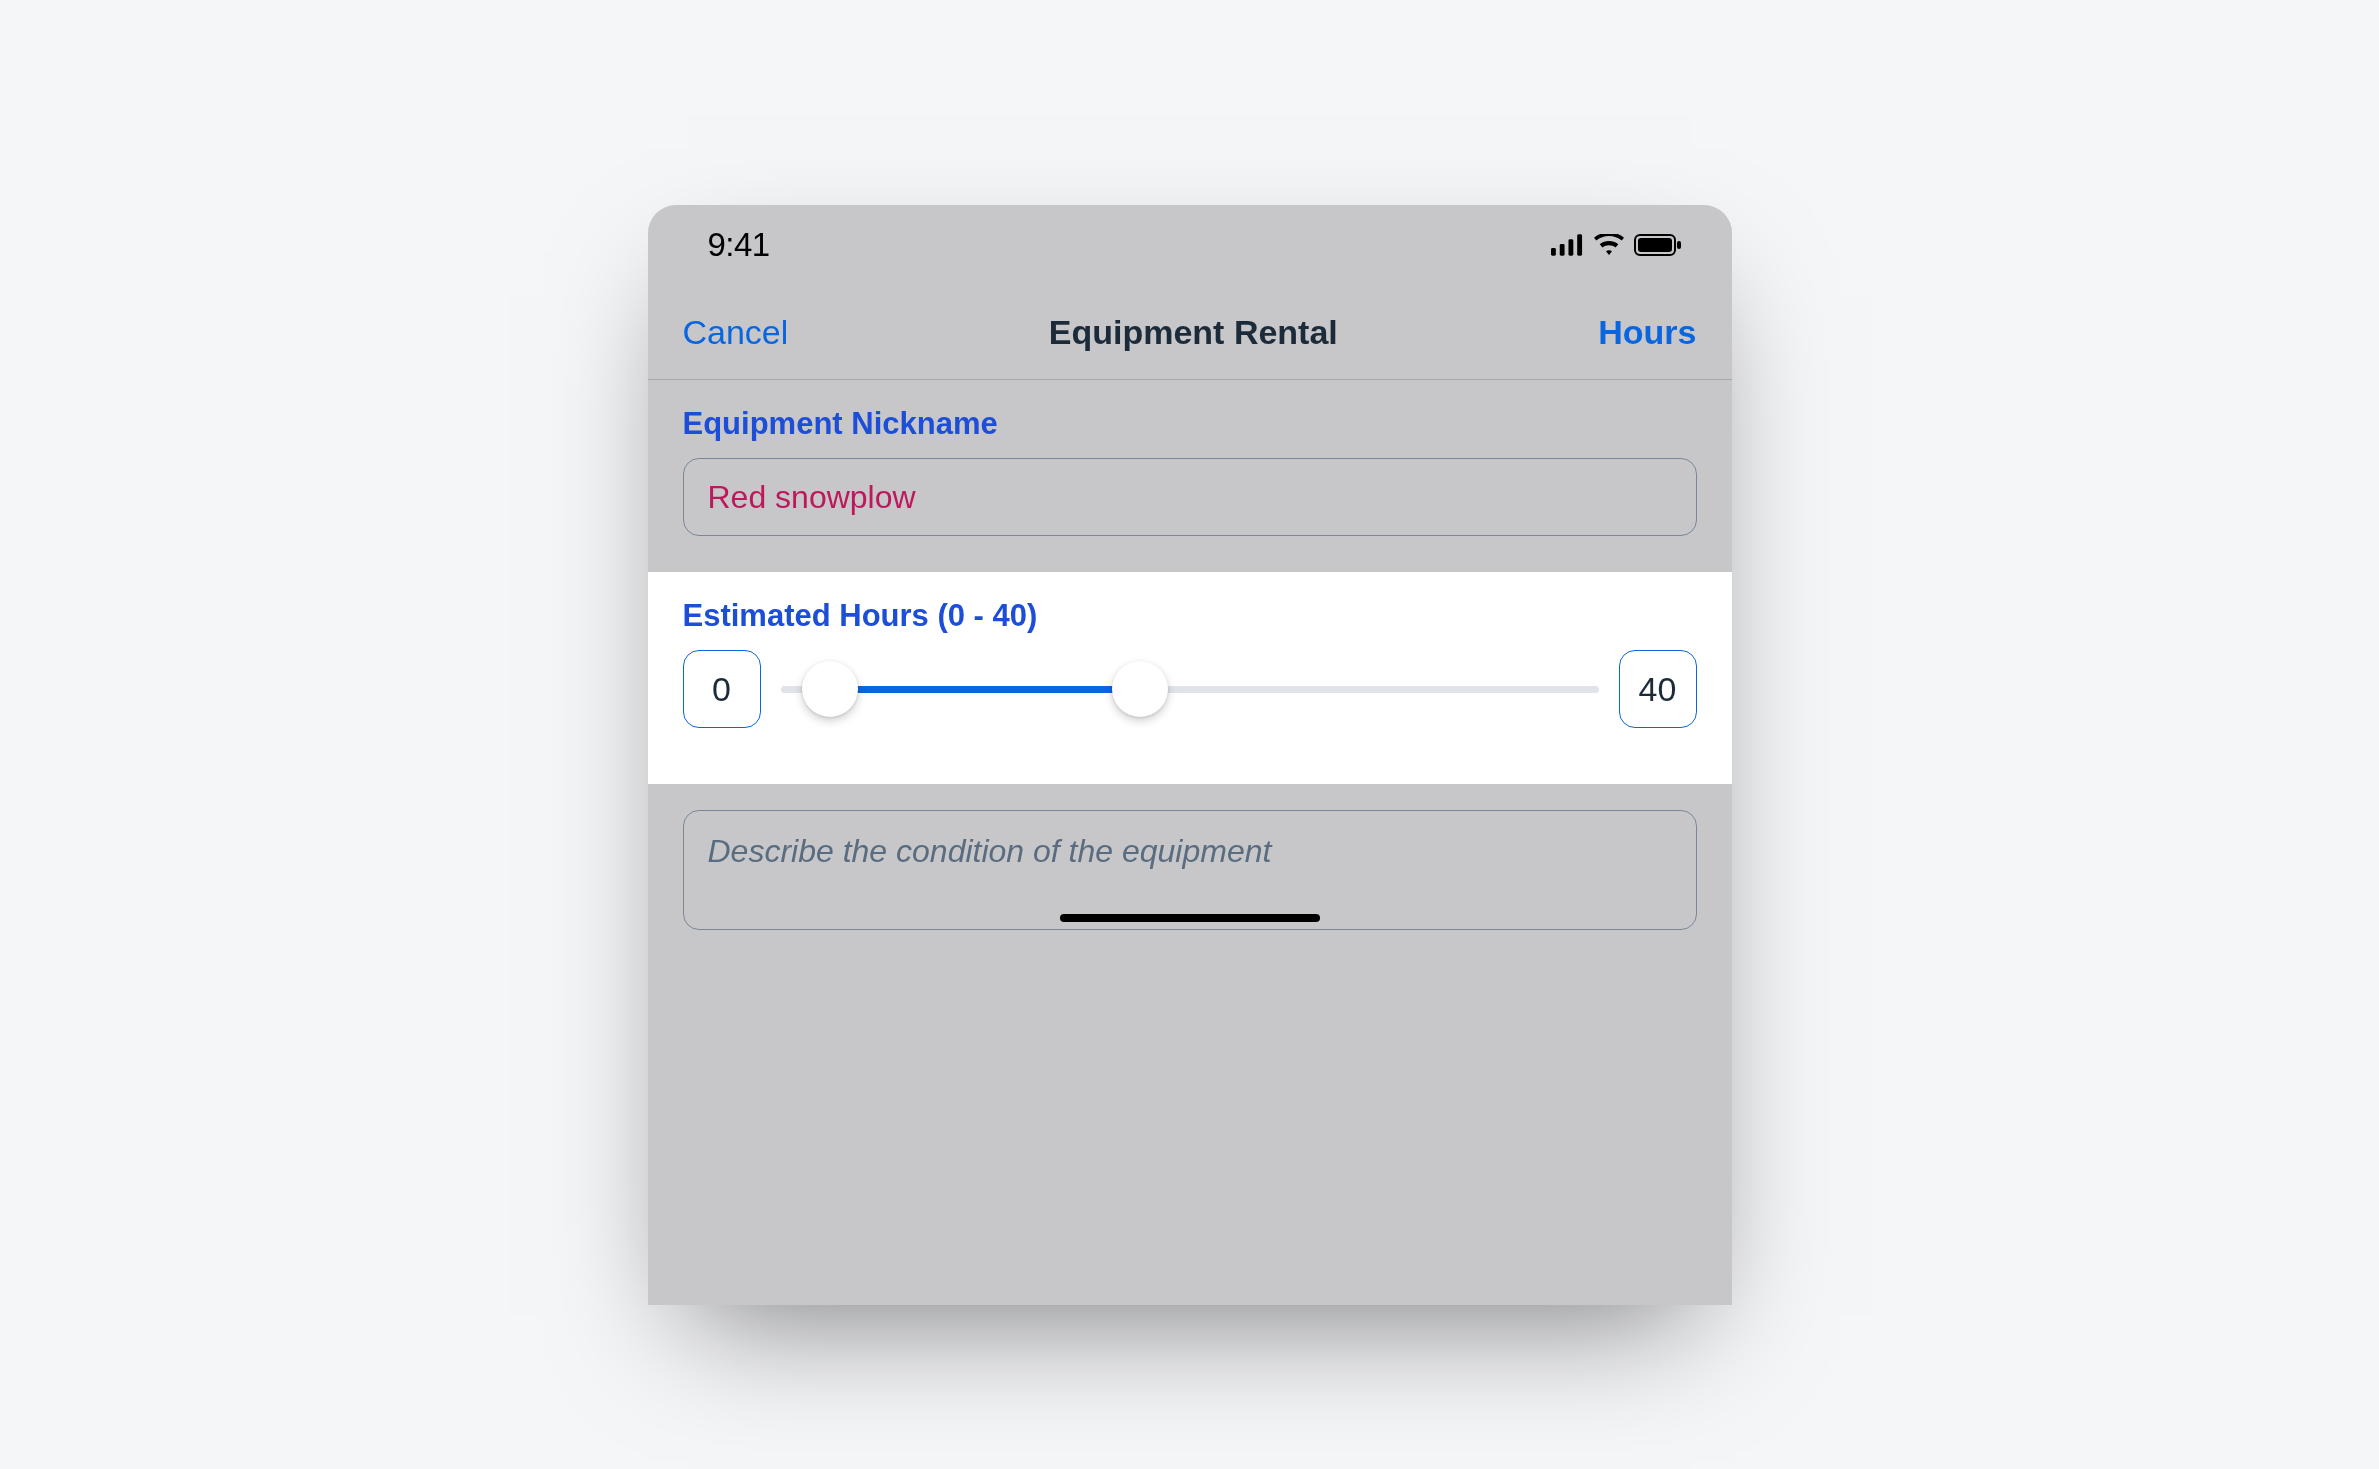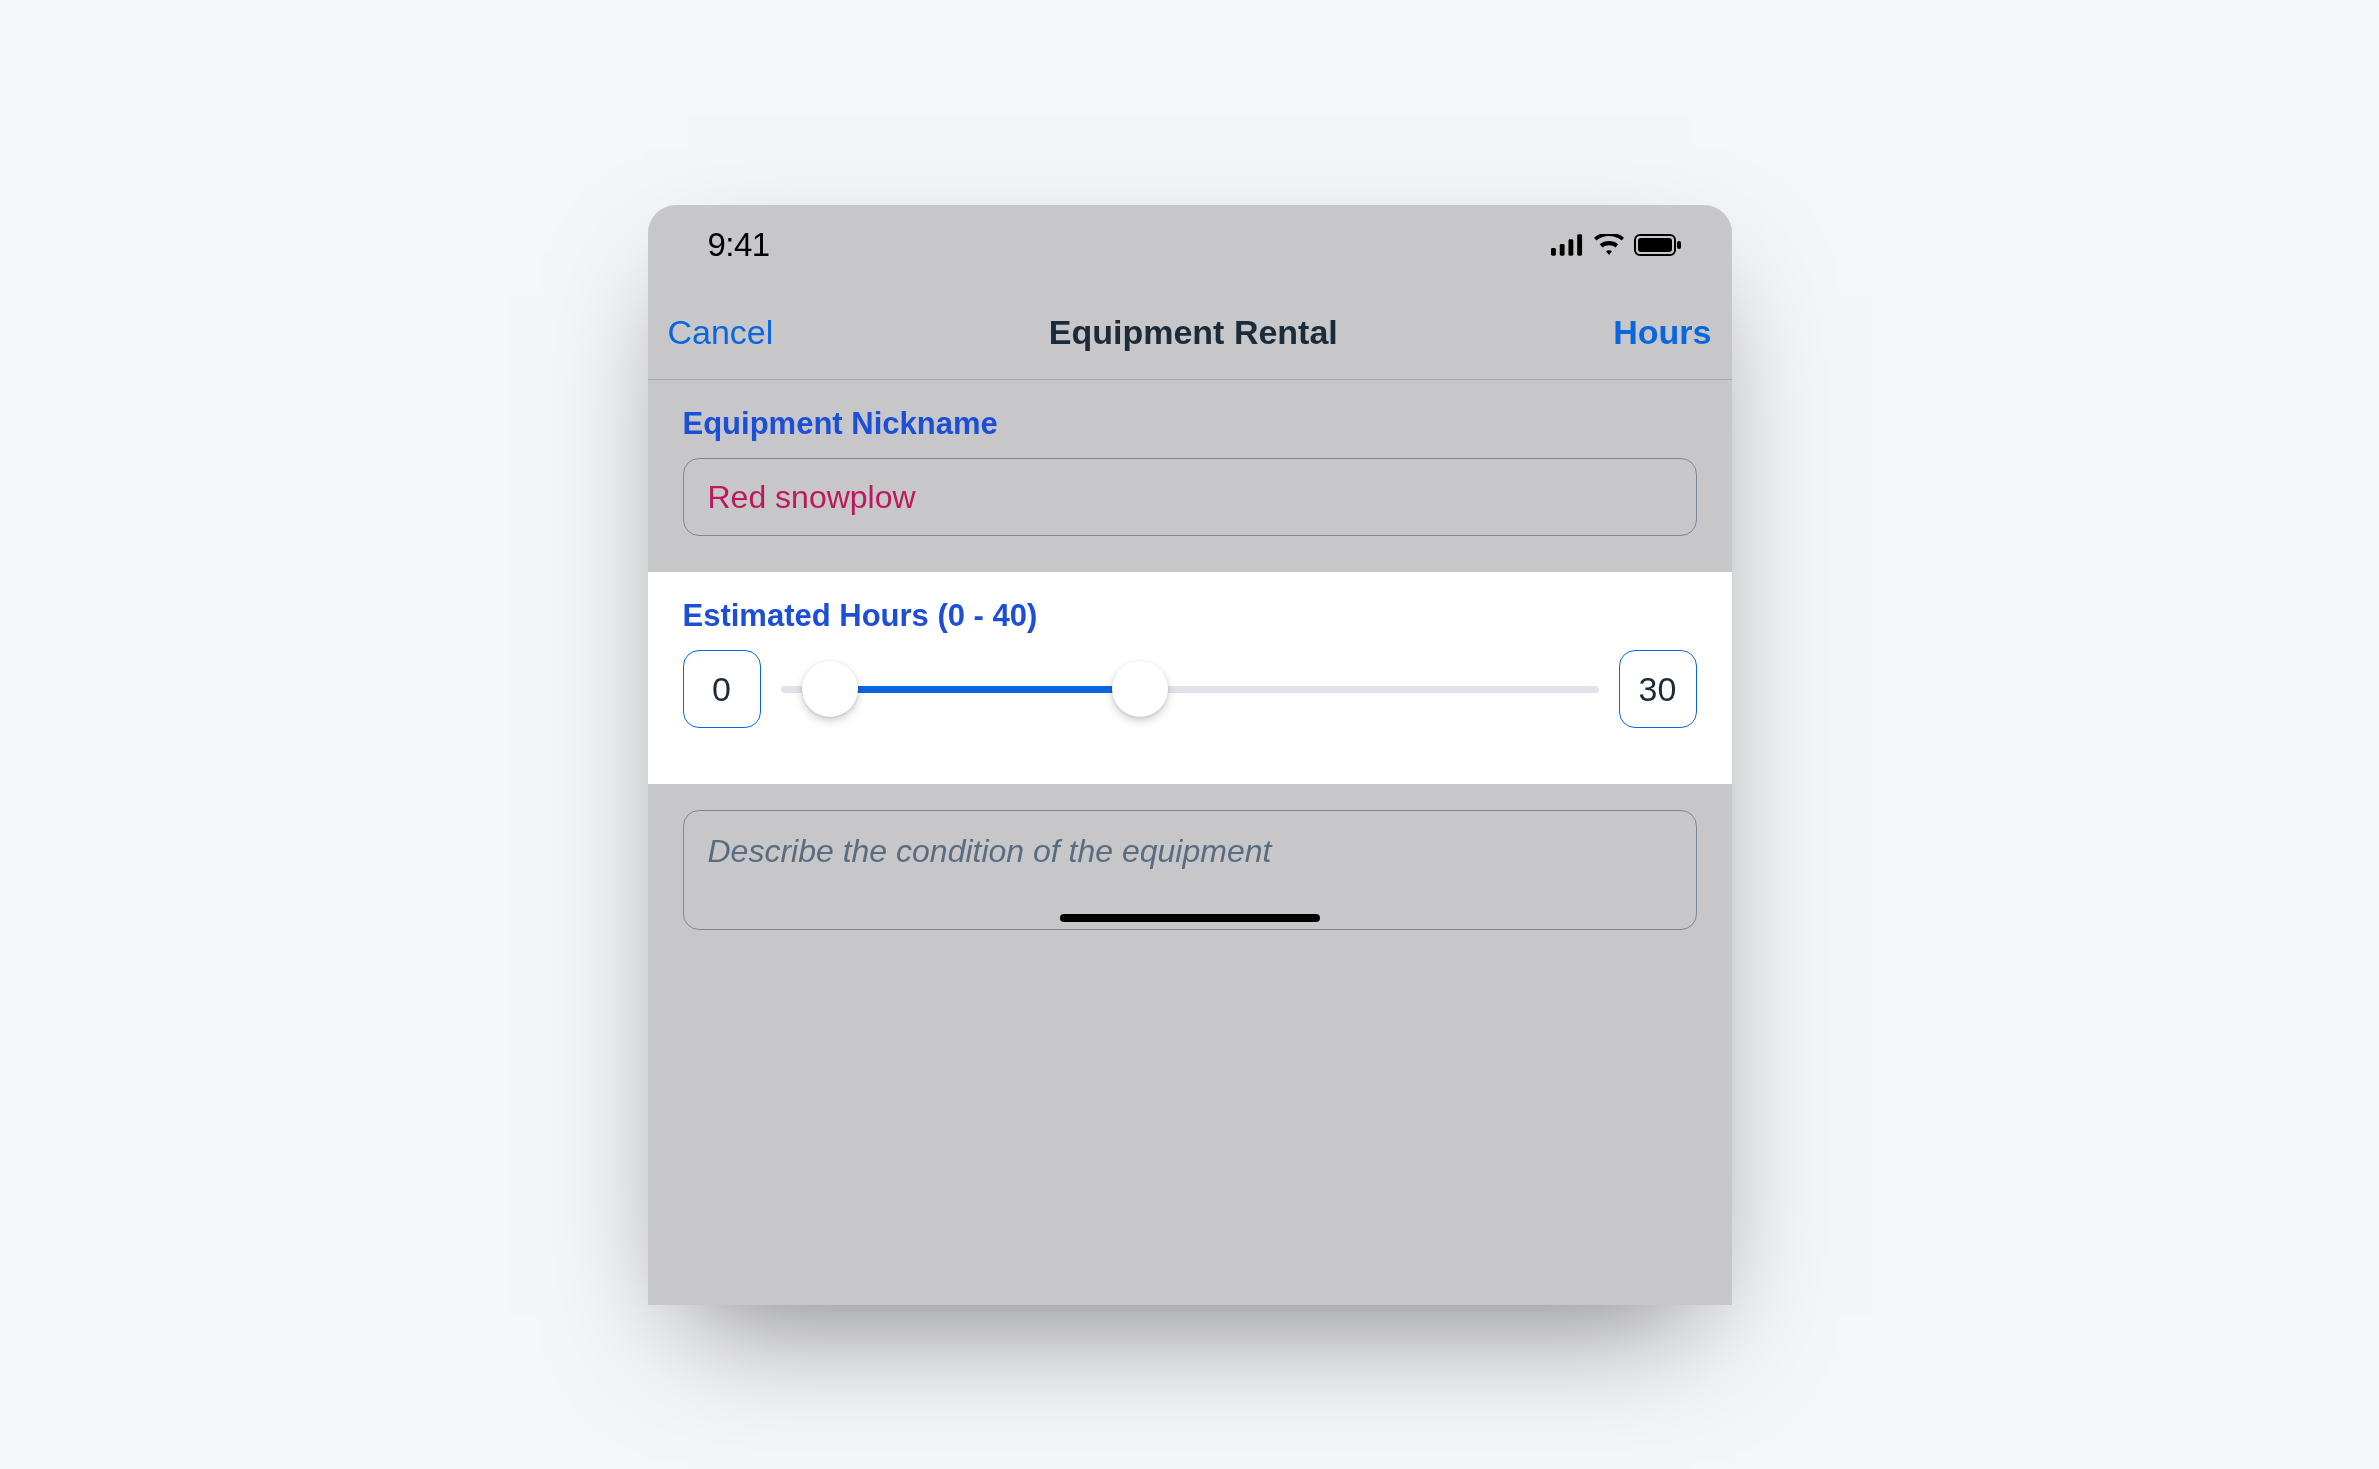--- a/index.html
+++ b/index.html
@@ -53,21 +53,21 @@
     }
     .battery-icon {
       width: 48px;
       height: 22px;
     }
     .nav-bar {
       height: 95px;
       display: flex;
       justify-content: space-between;
       align-items: center;
-      padding: 0 20px;
+      padding: 0 35px;
       border-bottom: 1px solid rgba(0,0,0,0.15);
     }
     .nav-cancel, .nav-submit {
       font-size: 34px;
       color: #0a66df;
       font-weight: 400;
       cursor: pointer;
     }
     .nav-submit {
       font-weight: 600;
@@ -244,21 +244,21 @@
     <div class="field-label">Estimated Hours (0 - 40)</div>
     <div class="slider-row">
       <div class="slider-value-box">0</div>
       <div class="slider-track-container">
         <div class="slider-track">
           <div class="slider-fill"></div>
         </div>
         <div class="slider-thumb slider-thumb-left"></div>
         <div class="slider-thumb slider-thumb-right"></div>
       </div>
-      <div class="slider-value-box">30</div>
+      <div class="slider-value-box">40</div>
     </div>
   </div>
 
   <div class="section section-gray desc-section">
     <textarea class="textarea-input" placeholder="Describe the condition of the equipment" style=""></textarea>
     <div class="home-indicator"></div>
   </div>
 
 </div>
 

